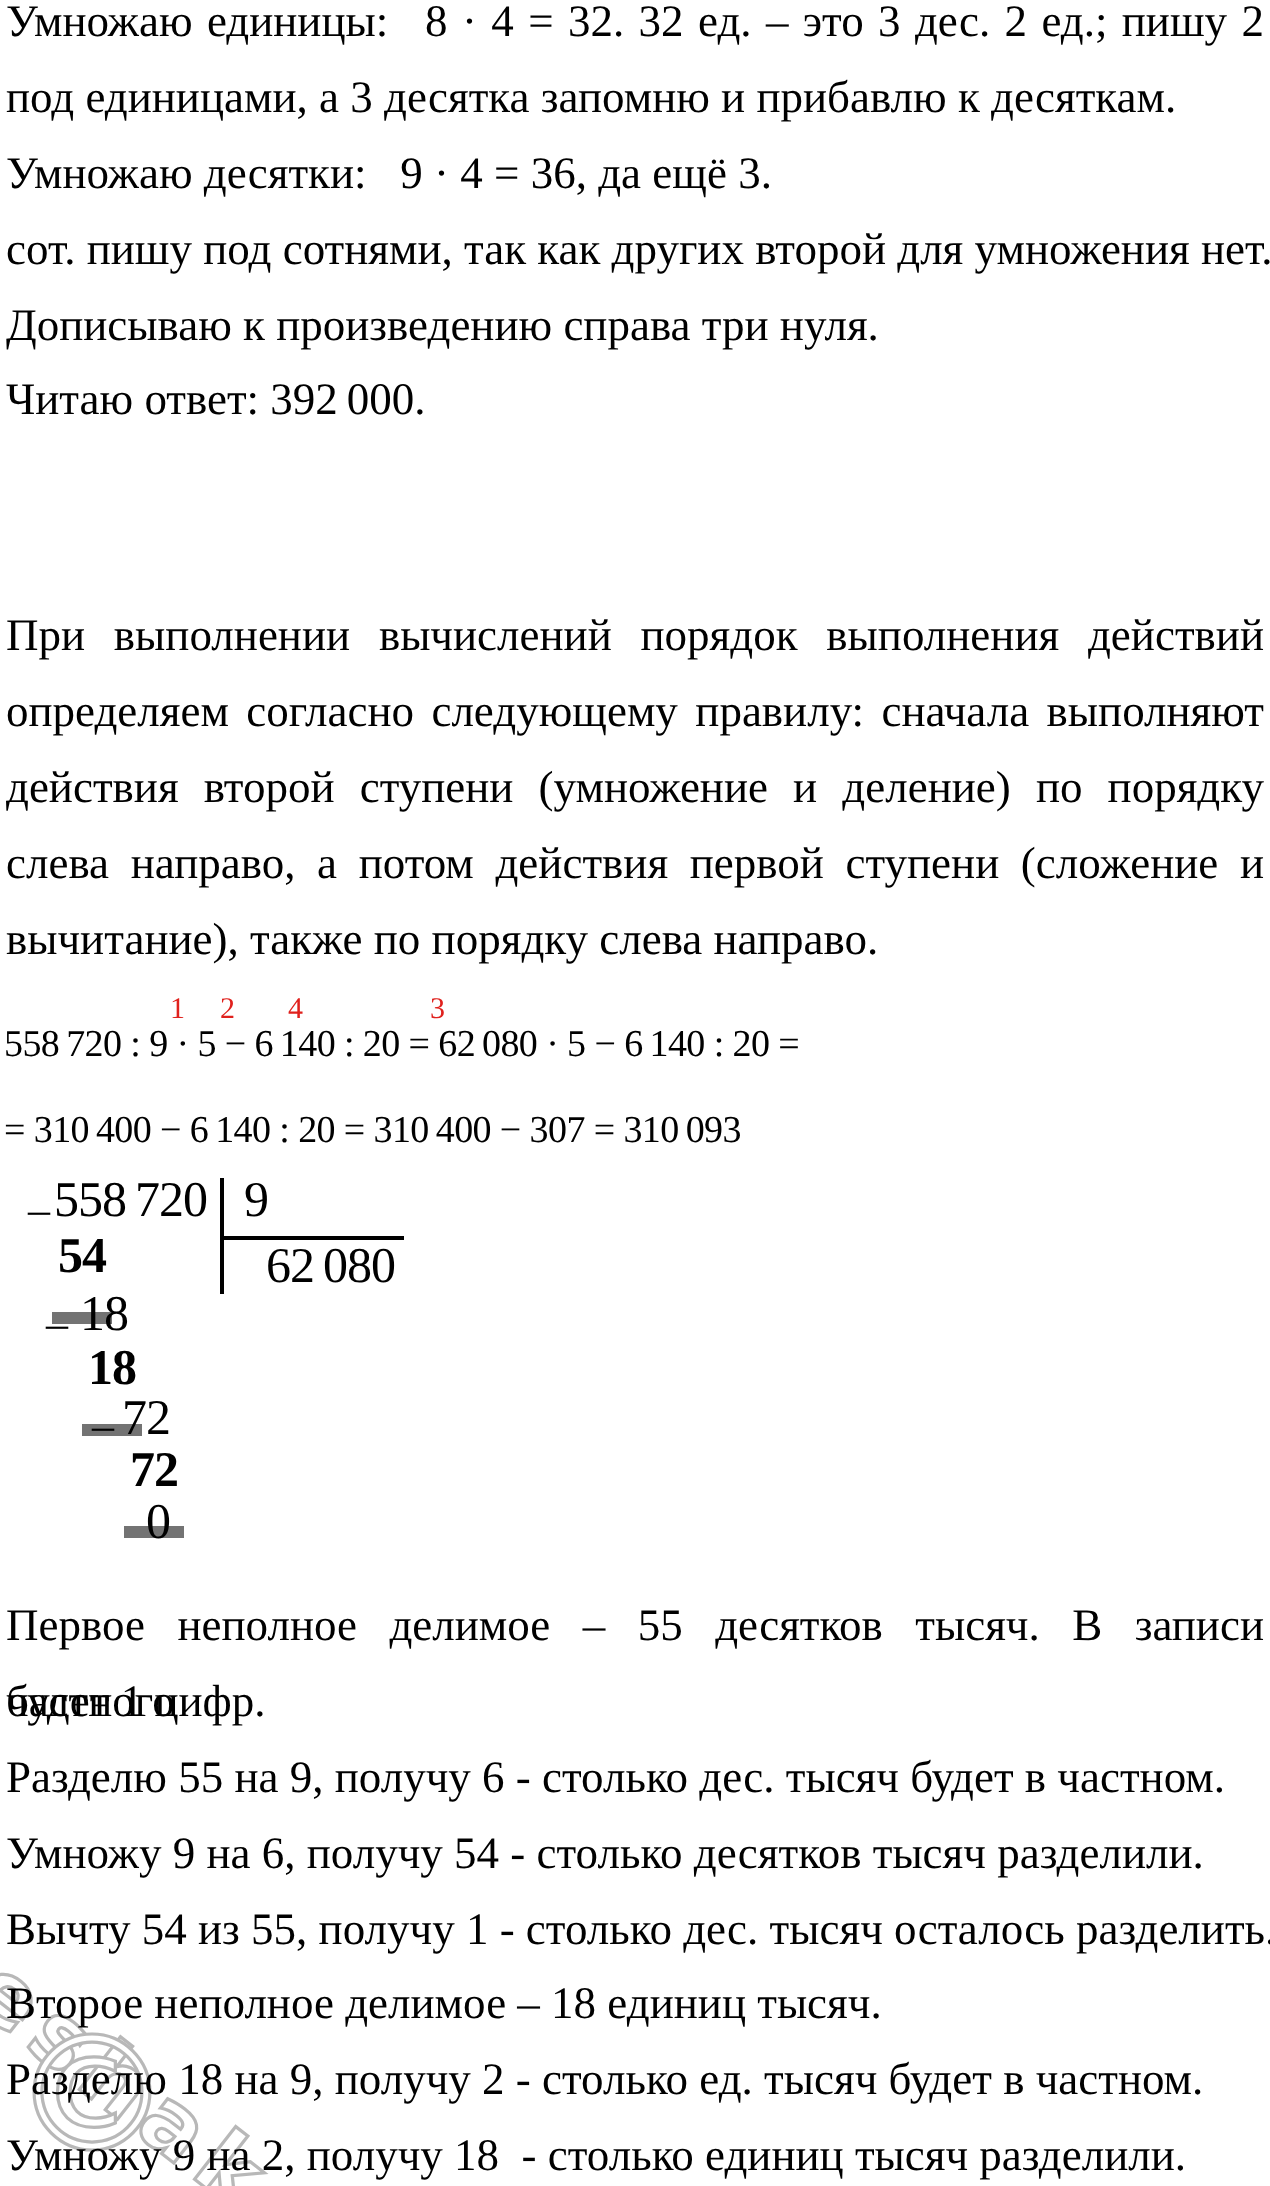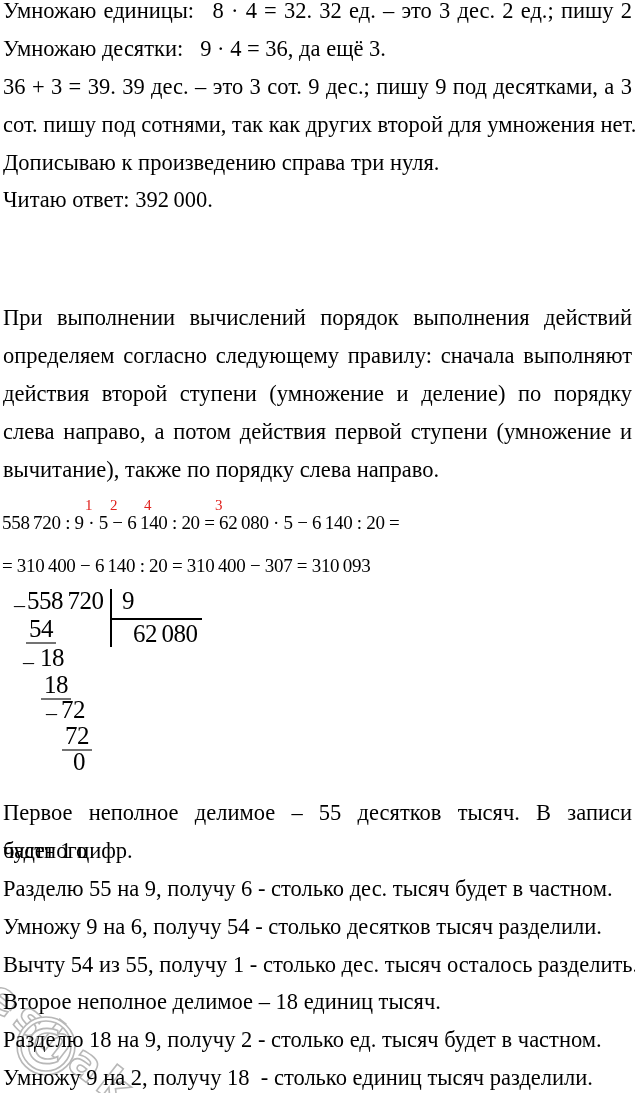--- a/index.html
+++ b/index.html
@@ -31,21 +31,21 @@
     letter-spacing:-0.3px;
   }
   #eq1{top:508px;}
   #eq2{top:551px;font-family:Liberation Serif, serif;}
   
   #division{position:absolute;left:0;top:585px;width:230px;height:200px;z-index:1;}
   .dv{
     position:absolute;font-size:25px;line-height:25px;white-space:nowrap;
     letter-spacing:-0.5px;
   }
-  .dv.u{border-bottom:2px solid #737373;padding:0 3px 1px 3px;margin-left:-3px;}
+  .dv.u{border-bottom:6px solid #737373;padding:0 3px 15px 3px;margin-left:-3px;font-weight:bold;}
   .dv.minus{font-size:22px;line-height:22px;}
   .vline{position:absolute;left:110px;top:4px;width:2px;height:58px;background:#000;}
   .hline{position:absolute;left:110px;top:33px;width:92px;height:2px;background:#000;}
   
   .wm{
     position:absolute;z-index:0;
     font-family:"DejaVu Sans","Liberation Sans",sans-serif;
     color:#ffffff;
     -webkit-text-stroke:1.6px #b8b8b8;
   }
@@ -59,32 +59,32 @@
 </head>
 <body>
 
 <div class="page">
 
   <div class="wm wm-text">reshak.ru</div>
   <div class="wm wm-c">©</div>
 
   <div class="tblock" id="blockA">
     <div class="ln j">Умножаю единицы:  8 · 4 = 32. 32 ед. – это 3 дес. 2 ед.; пишу 2</div>
+    <div class="ln l">под единицами, а 3 десятка запомню и прибавлю к десяткам.</div>
     <div class="ln l">Умножаю десятки:  9 · 4 = 36, да ещё 3.</div>
-    <div class="ln j">36 + 3 = 39. 39 дес. – это 3 сот. 9 дес.; пишу 9 под десятками, а 3</div>
     <div class="ln l">сот. пишу под сотнями, так как других второй для умножения нет.</div>
     <div class="ln l">Дописываю к произведению справа три нуля.</div>
     <div class="ln l">Читаю ответ: 392 000.</div>
   </div>
 
   <div class="tblock" id="blockB">
     <div class="ln j">При выполнении вычислений порядок выполнения действий</div>
     <div class="ln j">определяем согласно следующему правилу: сначала выполняют</div>
     <div class="ln j">действия второй ступени (умножение и деление) по порядку</div>
-    <div class="ln j">слева направо, а потом действия первой ступени (умножение и</div>
+    <div class="ln j">слева направо, а потом действия первой ступени (сложение и</div>
     <div class="ln l">вычитание), также по порядку слева направо.</div>
   </div>
 
   <span class="olabel" style="left:85px">1</span>
   <span class="olabel" style="left:110px">2</span>
   <span class="olabel" style="left:144px">4</span>
   <span class="olabel" style="left:215px">3</span>
 
   <div class="eq" id="eq1">558 720 : 9 · 5 − 6 140 : 20 = 62 080 · 5 − 6 140 : 20 =</div>
   <div class="eq" id="eq2">= 310 400 − 6 140 : 20 = 310 400 − 307 = 310 093</div>

